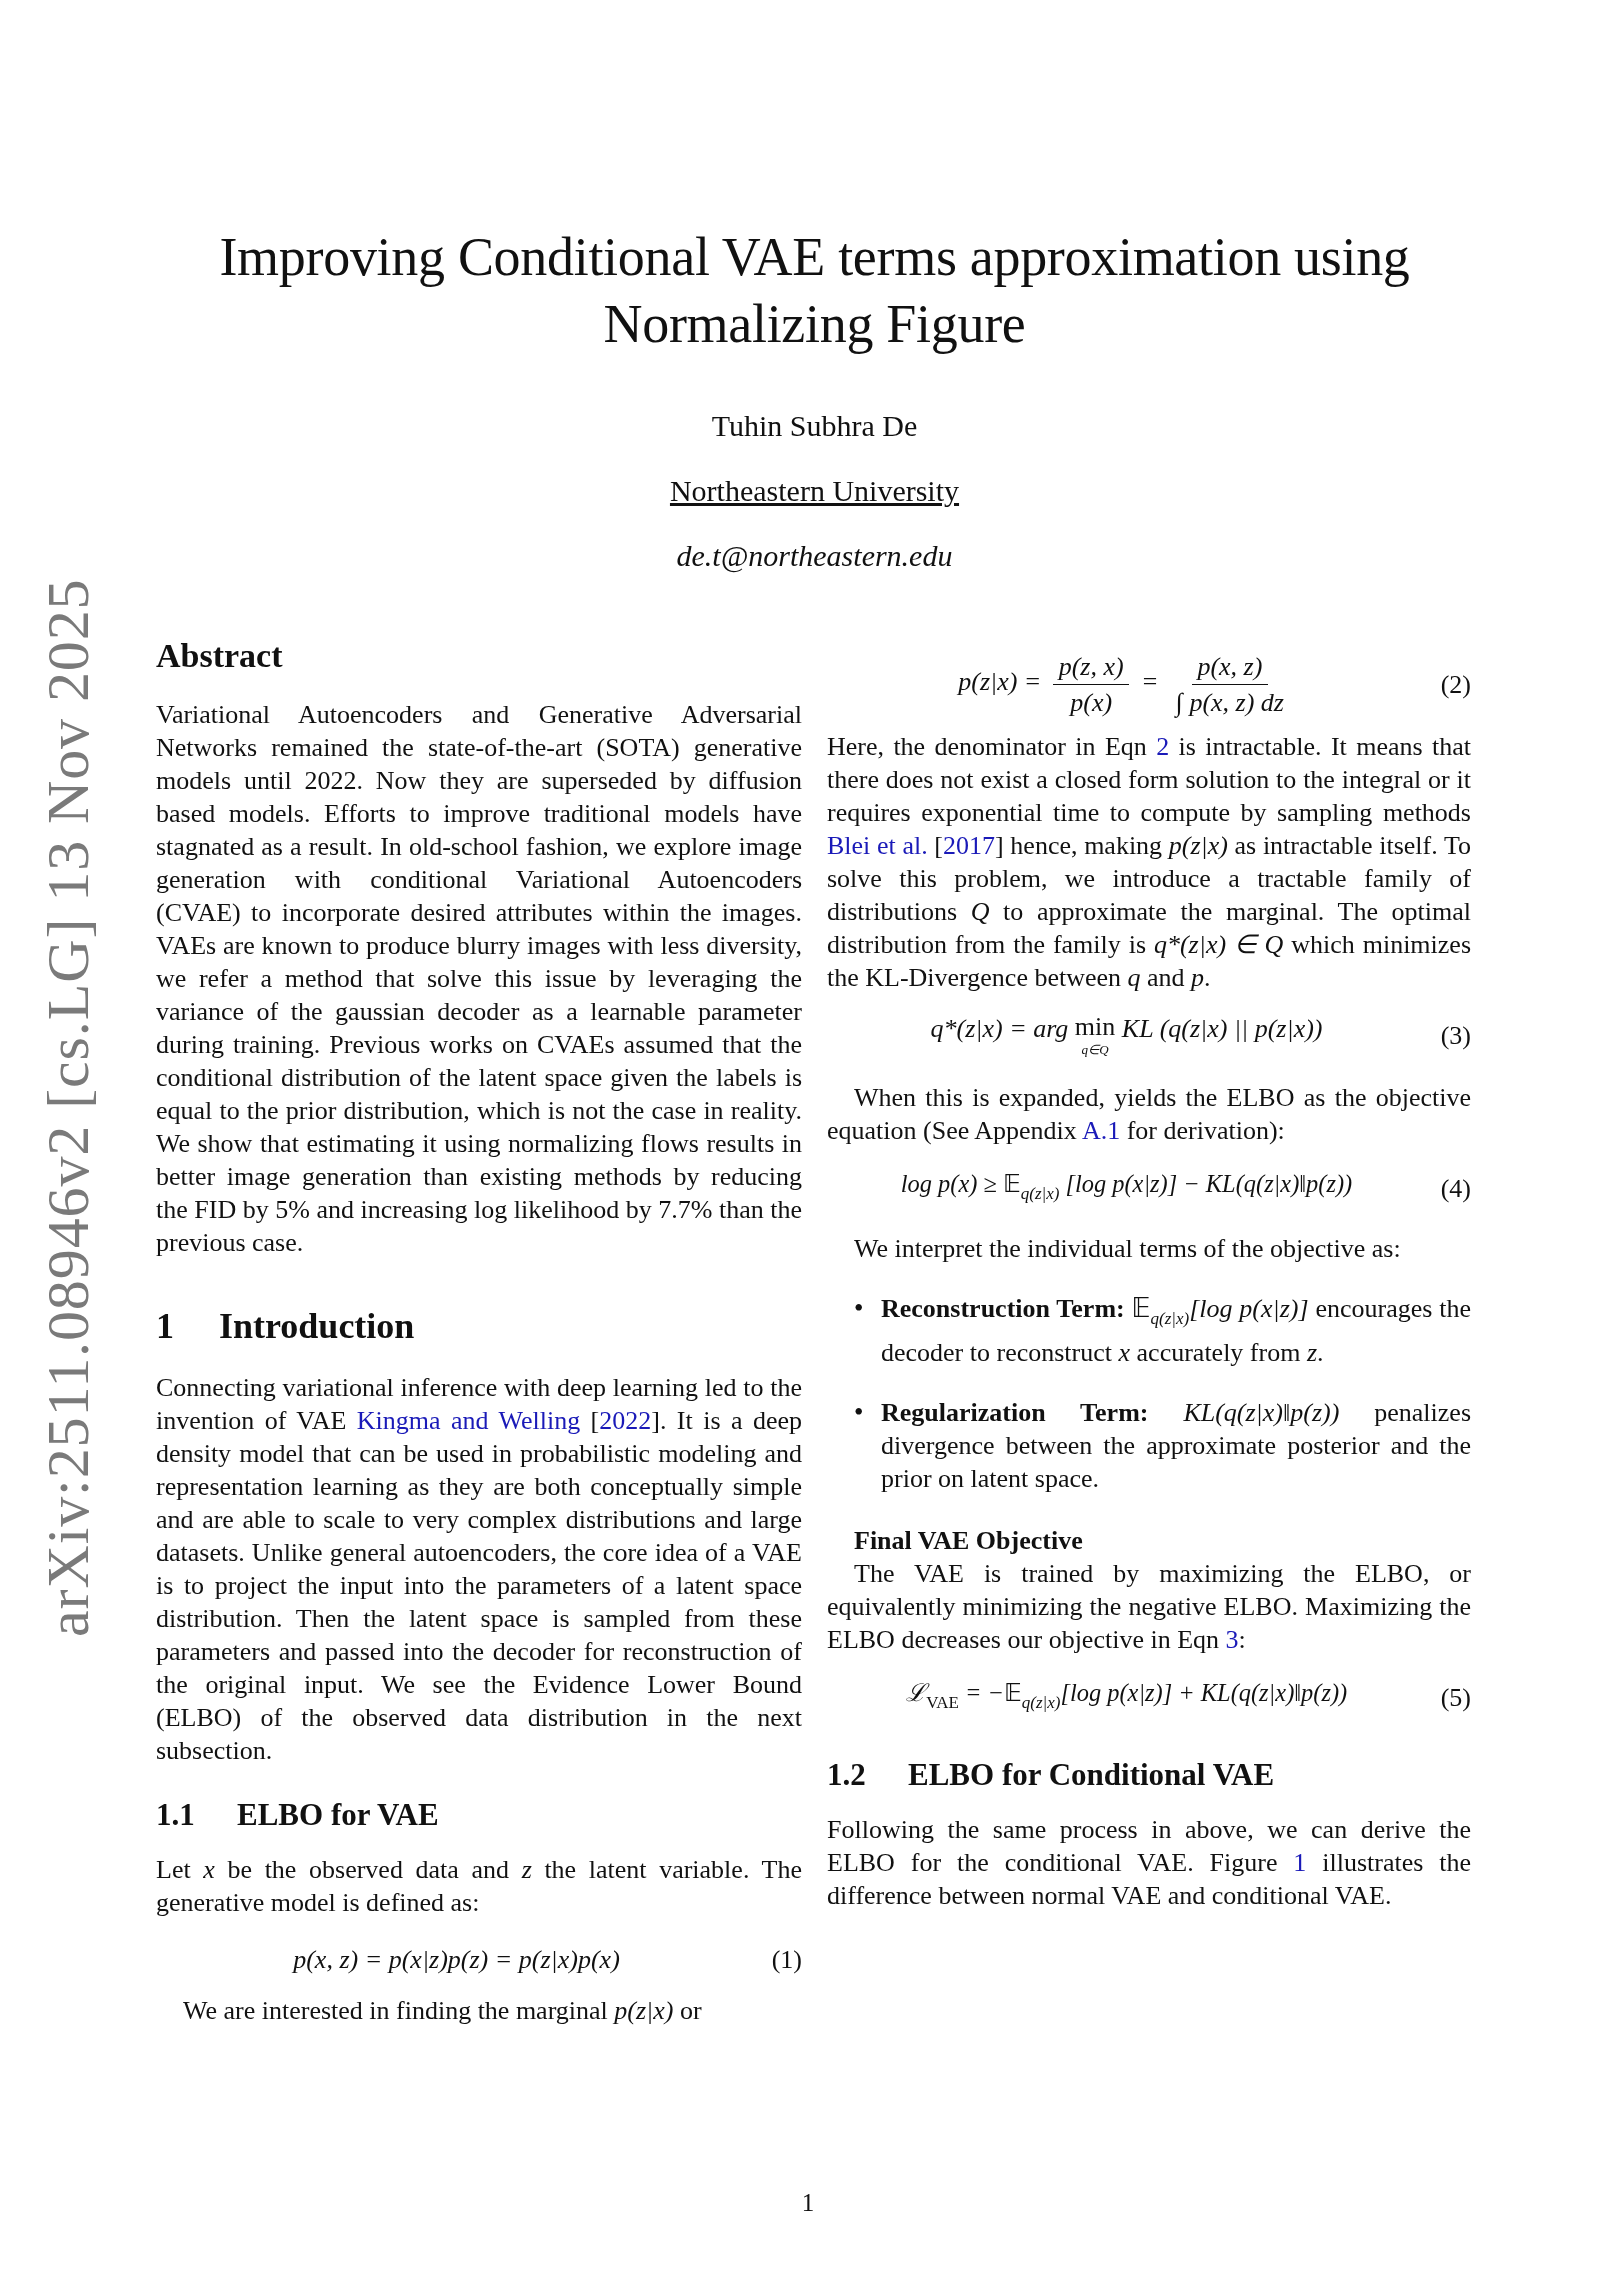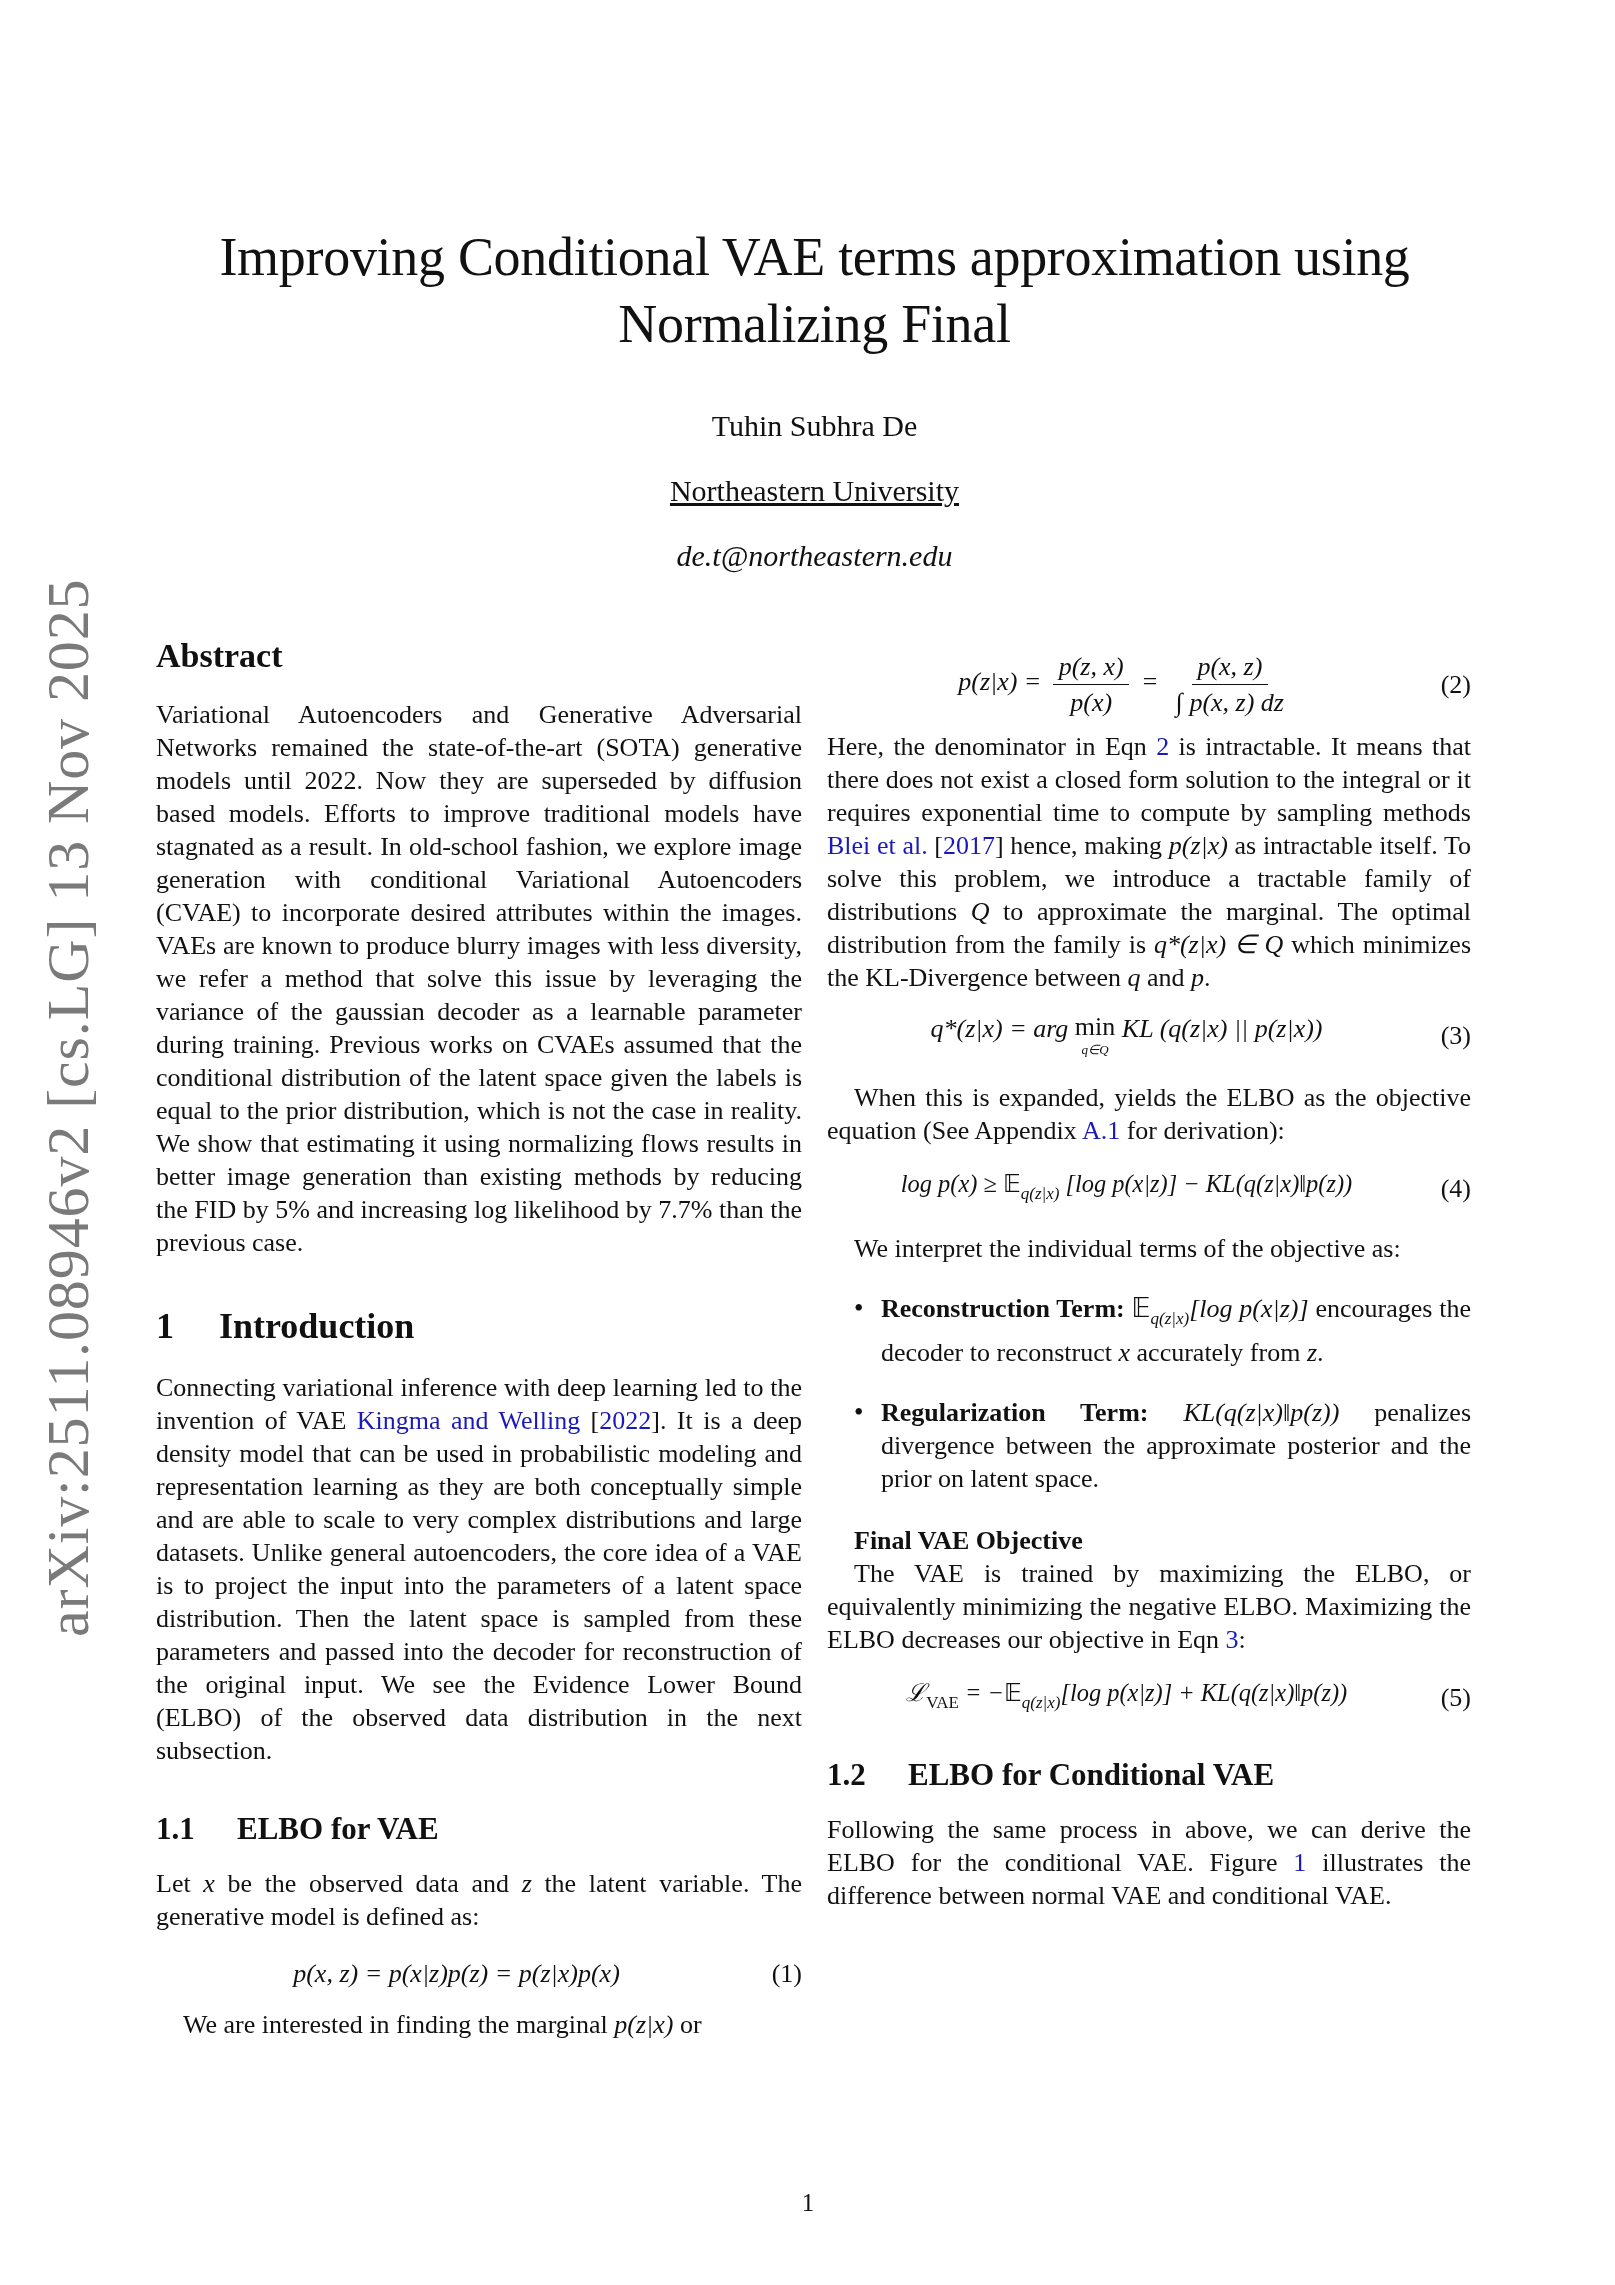--- a/index.html
+++ b/index.html
@@ -49,39 +49,39 @@
   .pagenum { position: absolute; top: 2189px; left: 0; width: 1616px; text-align: center; font-family: "Liberation Serif", serif; font-size: 25px; }
 </style>
 </head>
 <body>
 
 <div class="arxiv-stamp">arXiv:2511.08946v2  [cs.LG]  13 Nov 2025</div>
 
 <div class="title-block">
   <h1 class="paper-title">
     <span>Improving Conditional VAE terms approximation using</span><br>
-    <span>Normalizing Final</span>
+    <span>Normalizing Figure</span>
   </h1>
   <div class="author">Tuhin Subhra De</div>
   <div class="affil">Northeastern University</div>
   <div class="email">de.t@northeastern.edu</div>
 </div>
 
 <div class="col col-left">
   <h2 class="sec" style="font-size:34px; margin-top:0;">Abstract</h2>
   <p style="margin-top:20px;">Variational Autoencoders and Generative Adversarial Networks remained the state-of-the-art (SOTA) generative models until 2022. Now they are superseded by diffusion based models. Efforts to improve traditional models have stagnated as a result. In old-school fashion, we explore image generation with conditional Variational Autoencoders (CVAE) to incorporate desired attributes within the images. VAEs are known to produce blurry images with less diversity, we refer a method that solve this issue by leveraging the variance of the gaussian decoder as a learnable parameter during training. Previous works on CVAEs assumed that the conditional distribution of the latent space given the labels is equal to the prior distribution, which is not the case in reality. We show that estimating it using normalizing flows results in better image generation than existing methods by reducing the FID by 5% and increasing log likelihood by 7.7% than the previous case.</p>
 
   <h2 class="sec" style="margin-top:45px;">
     <span class="secnum">1</span><span>Introduction</span>
   </h2>
   <p style="margin-top:22px;">
     <span>Connecting variational inference with deep learning led to the invention of VAE </span><span class="link">Kingma and Welling</span><span> [</span><span class="link">2022</span><span>]</span><span>. It is a deep density model that can be used in probabilistic modeling and representation learning as they are both conceptually simple and are able to scale to very complex distributions and large datasets. Unlike general autoencoders, the core idea of a VAE is to project the input into the parameters of a latent space distribution. Then the latent space is sampled from these parameters and passed into the decoder for reconstruction of the original input. We see the Evidence Lower Bound (ELBO) of the observed data distribution in the next subsection.</span>
   </p>
 
-  <h3 class="subsec" style="margin-top:42px;">
+  <h3 class="subsec" style="margin-top:28px;">
     <span class="subsecnum">1.1</span><span>ELBO for VAE</span>
   </h3>
   <p style="margin-top:18px;font-family:Liberation Serif, serif;">
     <span>Let </span><span class="math">x</span><span> be the observed data and </span><span class="math">z</span><span> the latent variable. The generative model is defined as:</span>
   </p>
   <div class="eq" style="margin-top:23.5px;">
     <span class="eq-body math">p(x, z) = p(x|z)p(z) = p(z|x)p(x)</span>
     <span class="eq-num">(1)</span>
   </div>
   <p class="indent" style="margin-top:18px;">

